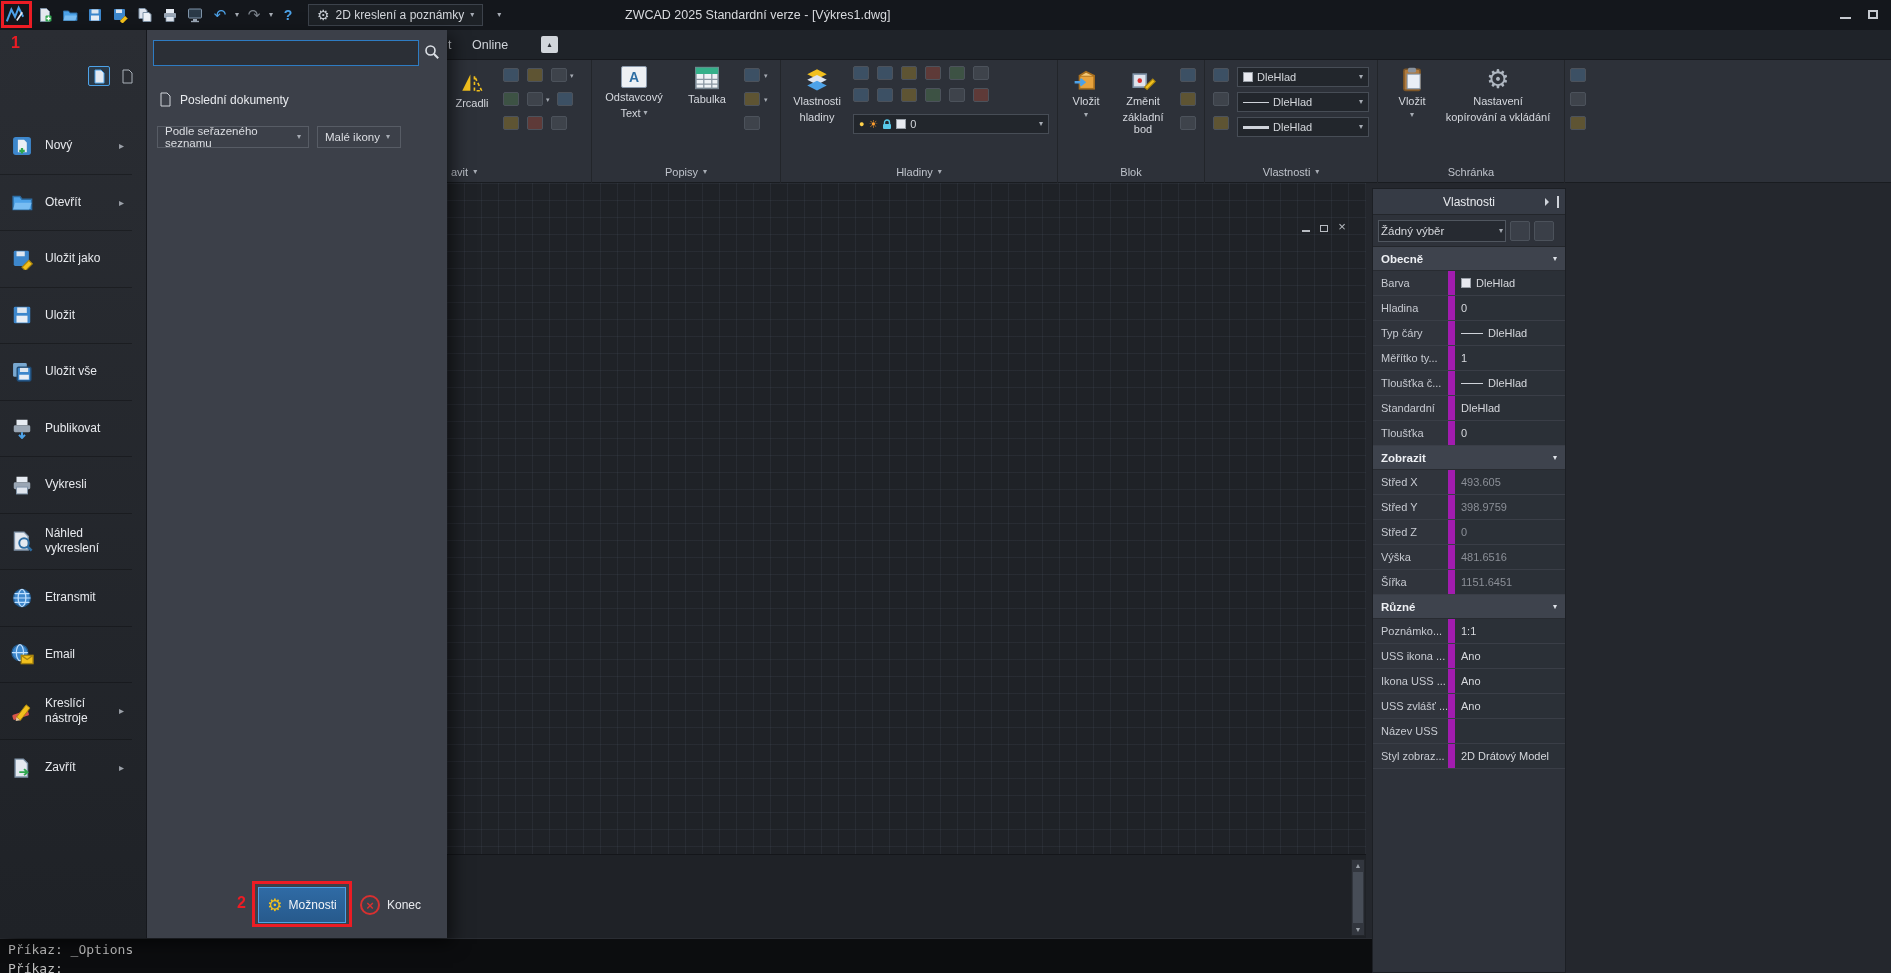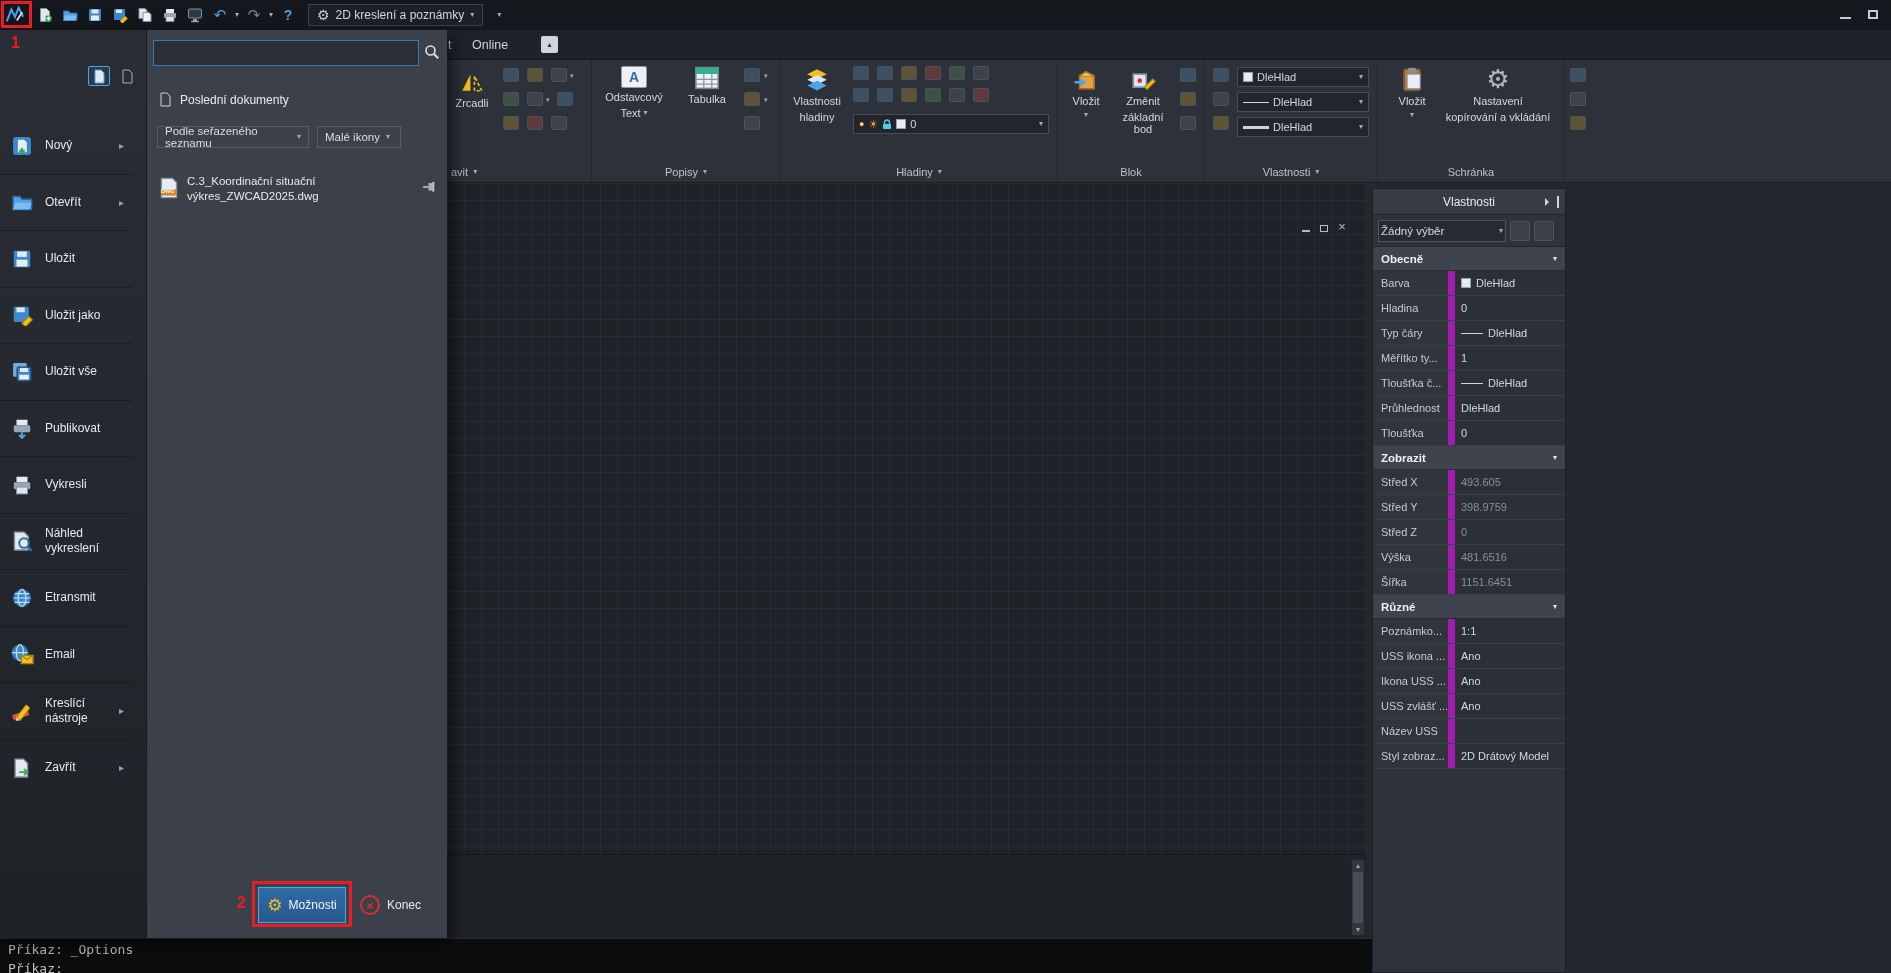--- a/index.html
+++ b/index.html
@@ -176,20 +176,21 @@
         </span>
     </div>
     <div id="workspace-box">
       <span style="color:#c8cdd4;font-size:14px">⚙</span>
       <span>2D kreslení a poznámky</span>
       <span class="caret">▾</span>
     </div>
     <span class="qicon" style="margin-left:6px">
         <span class="caret">▾</span>
       </span>
+    <div id="title-text">ZWCAD 2025 Standardní verze - [Výkres1.dwg]</div>
     <div class="flex abs" style="right:4px;top:2px">
       <span class="winbtn">
           <span class="win-min"></span>
         </span>
       <span class="winbtn">
           <span class="win-max"></span>
         </span>
     </div>
   </div>
 
@@ -445,21 +446,21 @@
         </div>
     </div>
     <div class="prow">
       <div class="plab">Tloušťka č...</div>
       <div class="pval">
           <span class="lsmp"></span>
           <span>DleHlad</span>
         </div>
     </div>
     <div class="prow">
-      <div class="plab">Průhlednost</div>
+      <div class="plab">Standardní</div>
       <div class="pval">
           <span>DleHlad</span>
         </div>
     </div>
     <div class="prow">
       <div class="plab">Tloušťka</div>
       <div class="pval">
           <span>0</span>
         </div>
     </div>
@@ -573,36 +574,36 @@
                 <path d="M1.5 4h5l1.5 2h7v7.5h-13.5z" fill="#4da2e8" stroke="#2d6da3"></path>
                 <path d="M3 8.5h12l-1.8 5H1.5z" fill="#79bdf2"></path>
               </svg>
           </span>
           <span class="lbl">Otevřít</span>
           <span class="marrow">▸</span>
         </div>
         <div class="mitem">
           <span class="micon">
             <svg width="22" height="22" viewBox="0 0 16 16">
+                <rect x="2" y="2" width="11" height="11" rx="1" fill="#3d87cc"></rect>
+                <rect x="4" y="2.5" width="6" height="3.5" fill="#dfe7f0"></rect>
+                <path d="M8 14 L13 9 L15.5 11.5 L10.5 16.5z" fill="#f2c01d" stroke="#a8840e" stroke-width=".8"></path>
+              </svg>
+          </span>
+          <span class="lbl">Uložit jako</span>
+        </div>
+        <div class="mitem">
+          <span class="micon">
+            <svg width="22" height="22" viewBox="0 0 16 16">
                 <rect x="2" y="2" width="12" height="12" rx="1" fill="#3d87cc"></rect>
                 <rect x="4.5" y="2.5" width="7" height="4" fill="#dfe7f0"></rect>
                 <rect x="4" y="8.5" width="8" height="5" fill="#e9eef5"></rect>
               </svg>
           </span>
           <span class="lbl">Uložit</span>
-        </div>
-        <div class="mitem">
-          <span class="micon">
-            <svg width="22" height="22" viewBox="0 0 16 16">
-                <rect x="2" y="2" width="11" height="11" rx="1" fill="#3d87cc"></rect>
-                <rect x="4" y="2.5" width="6" height="3.5" fill="#dfe7f0"></rect>
-                <path d="M8 14 L13 9 L15.5 11.5 L10.5 16.5z" fill="#f2c01d" stroke="#a8840e" stroke-width=".8"></path>
-              </svg>
-          </span>
-          <span class="lbl">Uložit jako</span>
         </div>
         <div class="mitem">
           <span class="micon">
             <svg width="22" height="22" viewBox="0 0 16 16">
                 <rect x="1.5" y="1.5" width="10" height="10" rx="1" fill="#79a8d0"></rect>
                 <rect x="4.5" y="4.5" width="10" height="10" rx="1" fill="#3d87cc" stroke="#1f4a73"></rect>
                 <rect x="6.5" y="5" width="6" height="3" fill="#dfe7f0"></rect>
                 <rect x="6" y="10" width="7" height="3.5" fill="#e9eef5"></rect>
               </svg>
           </span>
@@ -699,40 +700,20 @@
         <span>Poslední dokumenty</span>
       </div>
       <div class="mdrop" style="left:10px;width:152px">
         <span>Podle seřazeného seznamu</span>
         <span class="caret">▾</span>
       </div>
       <div class="mdrop" style="left:170px;width:84px">
         <span>Malé ikony</span>
         <span class="caret">▾</span>
       </div>
-      <div id="recent-file">
-        <span style="position:relative;flex:none;margin-top:3px">
-          <svg width="20" height="22" viewBox="0 0 14 16">
-              <path d="M1.5 1h8l3 3v11h-11z" fill="#e8ecf2" stroke="#7f93a8"></path>
-              <rect x="1.5" y="9" width="11" height="4.5" fill="#d9822b"></rect>
-            </svg>
-          <span style="position:absolute;left:2px;top:11px;font-size:5.5px;font-weight:bold;color:#fff">DWG</span>
-        </span>
-        <span class="fname">
-          <span style="display:block">C.3_Koordinační situační</span>
-          <span style="display:block">výkres_ZWCAD2025.dwg</span>
-        </span>
-        <span id="pin">
-          <svg width="15" height="13" viewBox="0 0 14 12">
-              <path d="M1 6.5h5" stroke="#c2c7cd" stroke-width="1.5"></path>
-              <rect x="6" y="2.8" width="3.5" height="7" fill="#aab1b9"></rect>
-              <rect x="9.5" y="1.8" width="2" height="9" fill="#c2c7cd"></rect>
-            </svg>
-        </span>
-      </div>
       <div id="options-button">
         <span id="options-gear">⚙</span>
         <span>Možnosti</span>
       </div>
       <div id="exit-button">
         <span class="konec-ic">
             <span>×</span>
           </span>
         <span>Konec</span>
       </div>

